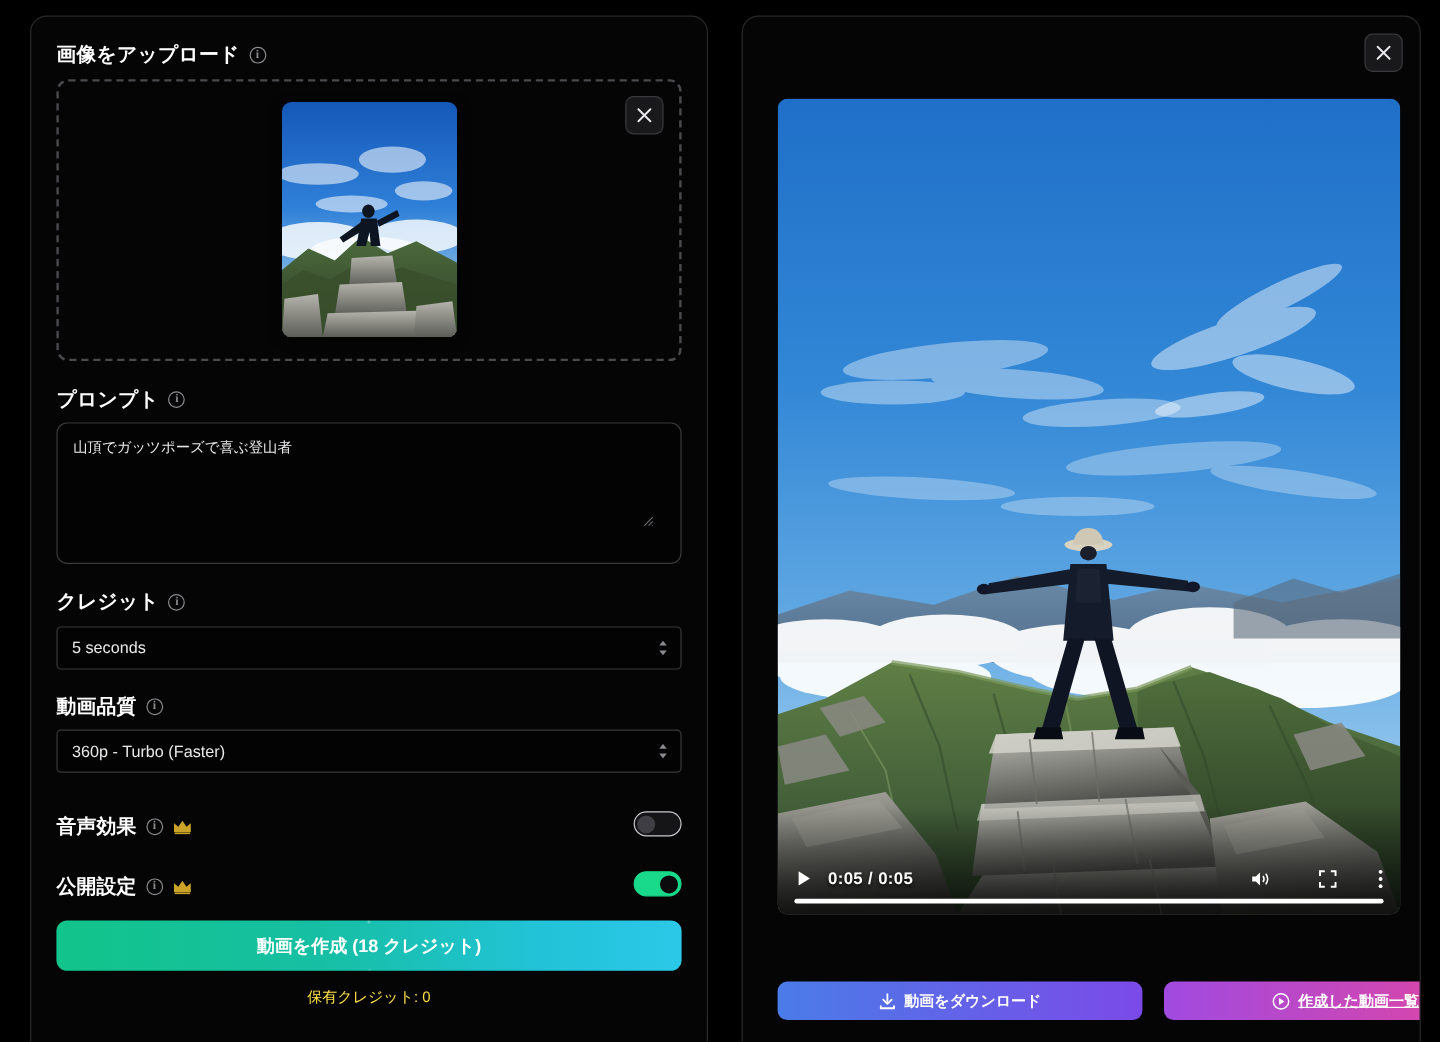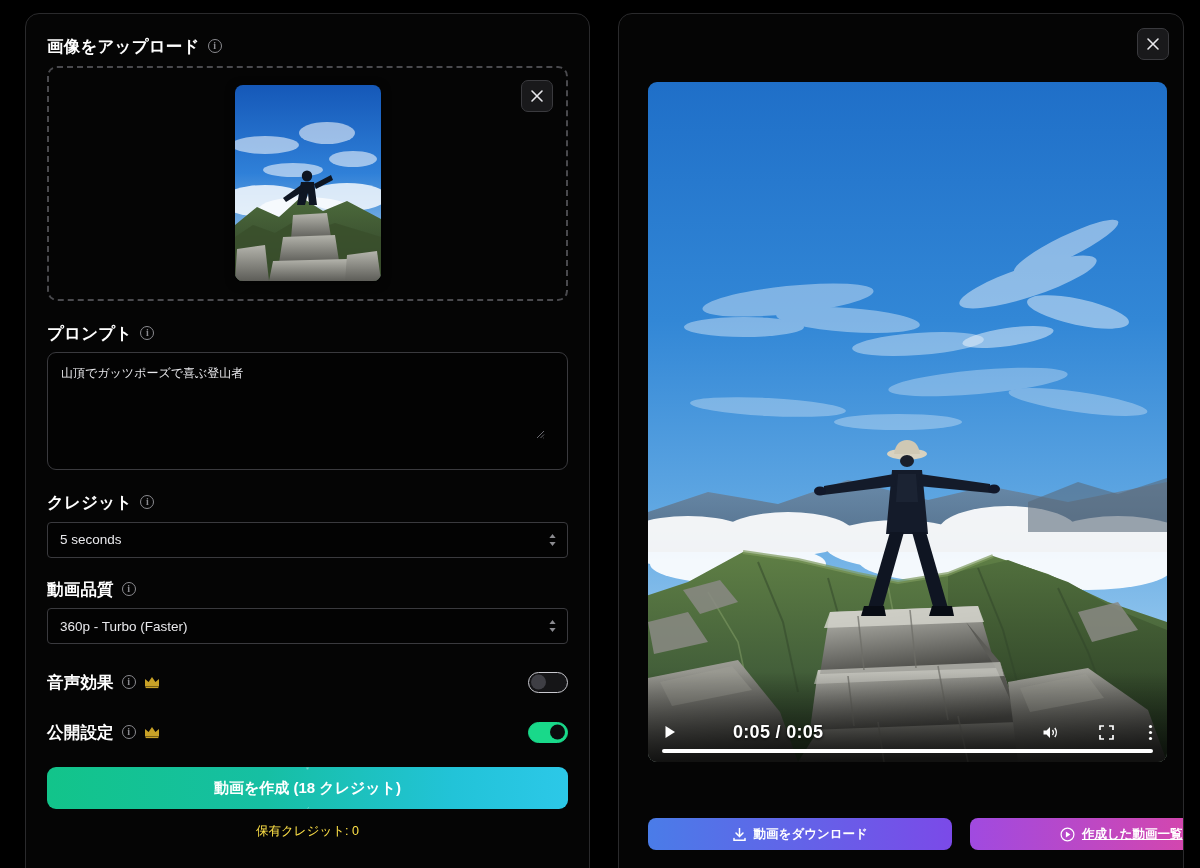--- a/index.html
+++ b/index.html
@@ -146,21 +146,21 @@
   .stepper {
     position: absolute;
     right: 11px; top: 50%;
     transform: translateY(-50%);
     pointer-events: none;
   }
 
   
   .toggle-row {
     display: flex;
-    align-items: center;
+    align-items: flex-end;
     justify-content: space-between;
     height: 30px;
     margin-bottom: 20px;
     gap: 37px;
   }
   .toggle-row .section-label { margin-bottom: 0; }
   .switch {
     width: 40px; height: 21px;
     border-radius: 11px;
     position: relative;
@@ -229,25 +229,24 @@
     justify-content: flex-end;
   }
   .vrow {
     display: flex;
     align-items: center;
     height: 34px;
     gap: 12px;
   }
   .vtime {
     color: #ffffff;
-    font-size: 18px;
+    font-size: 14px;
     font-weight: bold;
     letter-spacing: .3px;
     text-shadow: 0 1px 3px rgba(0,0,0,.9);
-    margin-left: 43px;
   }
   .vspacer { flex: 1; }
   .vicon { cursor: pointer; display: flex; align-items: center; }
   .progress {
     height: 4px;
     background: #ffffff;
     border-radius: 2px;
     margin-bottom: 9px;
     cursor: pointer;
   }

